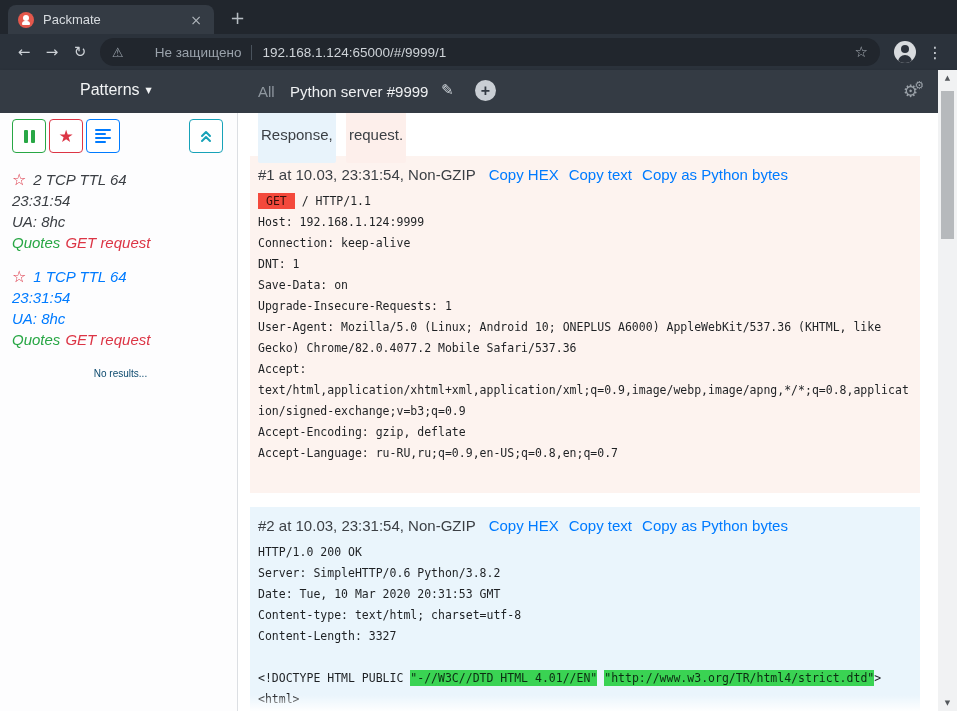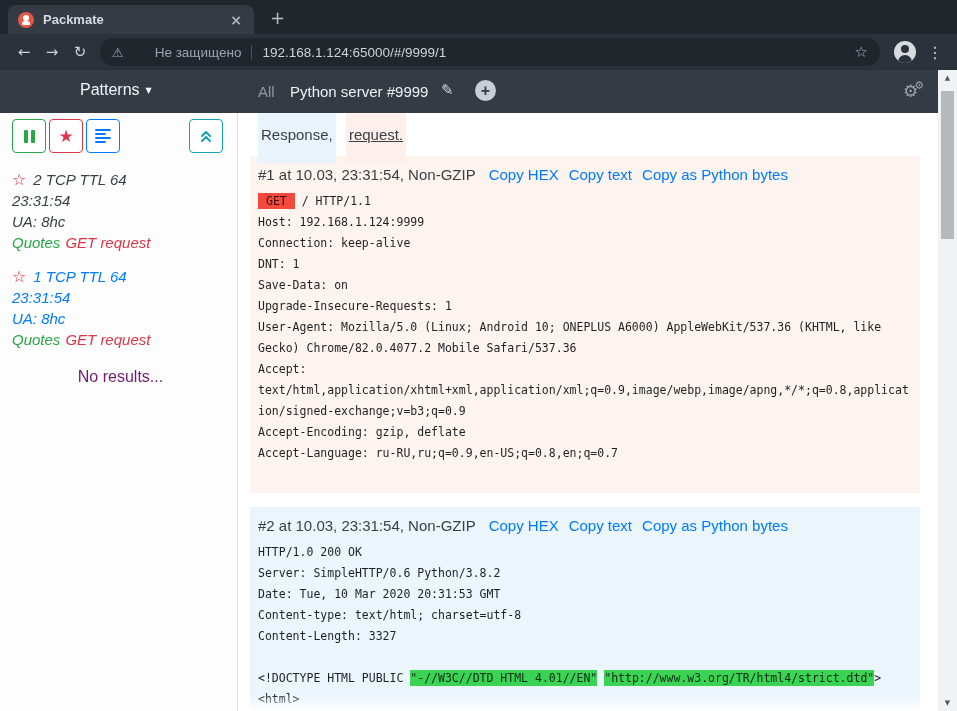--- a/index.html
+++ b/index.html
@@ -1,21 +1,21 @@
 <!DOCTYPE html>
 <html style="--accent-blue: #007bff; --success-green: #28a745; --danger-red: #dc3545; --info-teal: #17a2b8; --request-bg: #fdf3ef; --response-bg: #eaf5fc; --match-red-bg: #f4493c; --match-green-bg: #3ad353; --found-response-bg: #e8f3fb; --found-request-bg: #fdefeb; --chrome-dark: #21262d; --chrome-mid: #2b323b; --chrome-light: #343b44;"><head>
 <meta charset="utf-8">
 <style>
   html,body{margin:0;padding:0;width:957px;height:711px;overflow:hidden;background:#fff;
     font-family:"Liberation Sans",sans-serif;-webkit-font-smoothing:antialiased;}
   .glyph{font-family:"DejaVu Sans",sans-serif;}
 
   
   .tabstrip{height:34px;background:var(--chrome-dark);display:flex;align-items:flex-end;padding-left:8px;box-sizing:border-box;}
-  .tab{width:246px;height:29px;background:var(--chrome-light);border-radius:8px 8px 0 0;display:flex;align-items:center;padding:0 8px 0 10px;box-sizing:border-box;font-weight:bold;}
+  .tab{width:206px;height:29px;background:var(--chrome-light);border-radius:8px 8px 0 0;display:flex;align-items:center;padding:0 8px 0 10px;box-sizing:border-box;}
   .favicon{width:16px;height:16px;border-radius:50%;background:#e4584c;position:relative;flex:none;}
   .favicon::before{content:"";position:absolute;left:5px;top:3px;width:6px;height:6px;border-radius:50%;background:#fff;}
   .favicon::after{content:"";position:absolute;left:4px;top:9px;width:8px;height:4px;border-radius:3px 3px 1px 1px;background:#fff;}
   .tab-title{flex:1;margin-left:9px;color:#d7dbdf;font-size:13px;white-space:nowrap;overflow:hidden;}
   .tab-close{color:#aeb4ba;font-size:14px;padding:1px 4px;cursor:pointer;}
   .newtab{color:#b7bdc3;font-size:18px;margin:0 0 6px 16px;cursor:pointer;}
 
   .toolbar{height:36px;background:var(--chrome-mid);display:flex;align-items:center;padding:0 10px;box-sizing:border-box;}
   .navbtn{width:28px;text-align:center;color:#ccd1d6;font-size:15px;cursor:pointer;flex:none;}
   .addressbar{flex:1;height:28px;background:var(--chrome-dark);border-radius:14px;display:flex;align-items:center;padding:0 12px;margin:0 8px 0 6px;box-sizing:border-box;}
@@ -56,27 +56,27 @@
   .lines-icon i:nth-child(2),.lines-icon i:nth-child(4){width:11px;}
   .sbtn-collapse{border:1px solid var(--info-teal);margin-left:auto;margin-right:6px;}
 
   .stream-list{margin-top:16px;}
   .stream{margin-bottom:13px;font-size:15px;line-height:21px;color:#3b3f44;cursor:pointer;font-style:italic;}
   .stream.selected{color:var(--accent-blue);}
   .stream-star{color:var(--danger-red);font-size:16px;margin-right:7px;cursor:pointer;}
   .tag{margin-right:5px;}
   .tag-green{color:var(--success-green);}
   .tag-red{color:var(--danger-red);}
-  .no-results{margin-top:18px;text-align:center;color:#701a75;font-size:16px;}
+  .no-results{margin-top:18px;text-align:center;color:#0c4a6e;font-size:10px;}
 
   .content{flex:1;padding:10px 0 0 12px;position:relative;overflow:hidden;}
   .found-line{margin:3px 0 13px 8px;font-size:15px;color:#3b3f44;}
   .found-seg{padding:20px 3px;border-radius:2px;}
   .found-seg.response{background:var(--found-response-bg);}
-  .found-seg.request{background:var(--found-request-bg);text-decoration:underline;}
+  .found-seg.request{background:var(--found-request-bg);}
 
   .packet{width:670px;border-radius:0;padding:8px;margin-bottom:14px;box-sizing:border-box;}
   .packet.request{background:var(--request-bg);}
   .packet.response{background:var(--response-bg);}
   .pkt-head{display:flex;align-items:baseline;font-size:15px;color:#3b3f44;margin:2px 0 8px 0;}
   .pkt-meta{margin-right:13px;white-space:nowrap;}
   .pkt-link{color:var(--accent-blue);margin-right:10px;cursor:pointer;white-space:nowrap;}
   .pkt-body{font-family:"DejaVu Sans Mono",monospace;font-size:11.5px;line-height:21px;color:#1e2124;white-space:pre-wrap;overflow-wrap:break-word;}
   .hl-red{background:var(--match-red-bg);color:#38100b;padding:1px 8px;}
   .hl-green{background:var(--match-green-bg);color:#0c2d12;padding:1px 0;}

